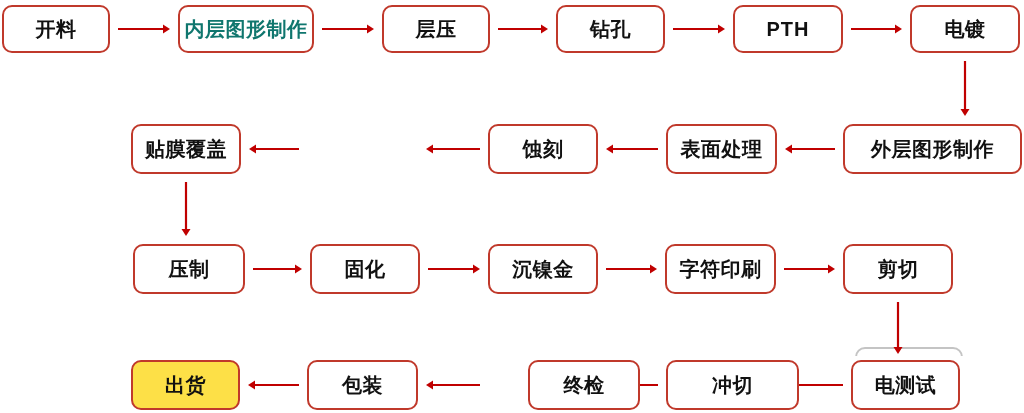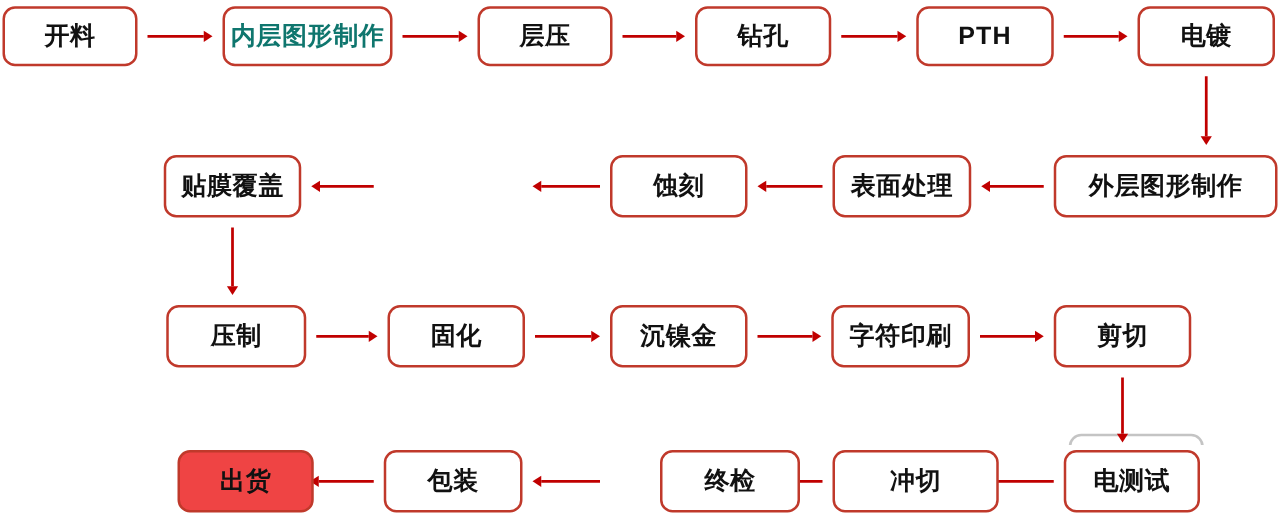--- a/index.html
+++ b/index.html
@@ -201,14 +201,14 @@
     <div class="node" style="left: 131px; top: 124px; width: 110px; height: 50px; border-color: rgb(192, 57, 43); background: rgb(255, 255, 255); color: rgb(17, 17, 17);">贴膜覆盖</div>
     <div class="node" style="left: 133px; top: 244px; width: 112px; height: 50px; border-color: rgb(192, 57, 43); background: rgb(255, 255, 255); color: rgb(17, 17, 17);">压制</div>
     <div class="node" style="left: 310px; top: 244px; width: 110px; height: 50px; border-color: rgb(192, 57, 43); background: rgb(255, 255, 255); color: rgb(17, 17, 17);">固化</div>
     <div class="node" style="left: 488px; top: 244px; width: 110px; height: 50px; border-color: rgb(192, 57, 43); background: rgb(255, 255, 255); color: rgb(17, 17, 17);">沉镍金</div>
     <div class="node" style="left: 665px; top: 244px; width: 111px; height: 50px; border-color: rgb(192, 57, 43); background: rgb(255, 255, 255); color: rgb(17, 17, 17);">字符印刷</div>
     <div class="node" style="left: 843px; top: 244px; width: 110px; height: 50px; border-color: rgb(192, 57, 43); background: rgb(255, 255, 255); color: rgb(17, 17, 17);">剪切</div>
     <div class="node" style="left: 851px; top: 360px; width: 109px; height: 50px; border-color: rgb(192, 57, 43); background: rgb(255, 255, 255); color: rgb(17, 17, 17);">电测试</div>
     <div class="node" style="left: 666px; top: 360px; width: 133px; height: 50px; border-color: rgb(192, 57, 43); background: rgb(255, 255, 255); color: rgb(17, 17, 17);">冲切</div>
     <div class="node" style="left: 504px; top: 360px; width: 112px; height: 50px; border-color: rgb(192, 57, 43); background: rgb(255, 255, 255); color: rgb(17, 17, 17); margin-left: 24px;">终检</div>
     <div class="node" style="left: 307px; top: 360px; width: 111px; height: 50px; border-color: rgb(192, 57, 43); background: rgb(255, 255, 255); color: rgb(17, 17, 17);">包装</div>
-    <div class="node" style="left: 131px; top: 360px; width: 109px; height: 50px; border-color: rgb(192, 57, 43); background: #ef4444; color: rgb(17, 17, 17); margin-left: 11px;">出货</div>
+    <div class="node" style="left: 131px; top: 360px; width: 109px; height: 50px; border-color: rgb(192, 57, 43); background: #fde047; color: rgb(17, 17, 17);">出货</div>
   </div>
 
 </body></html>

